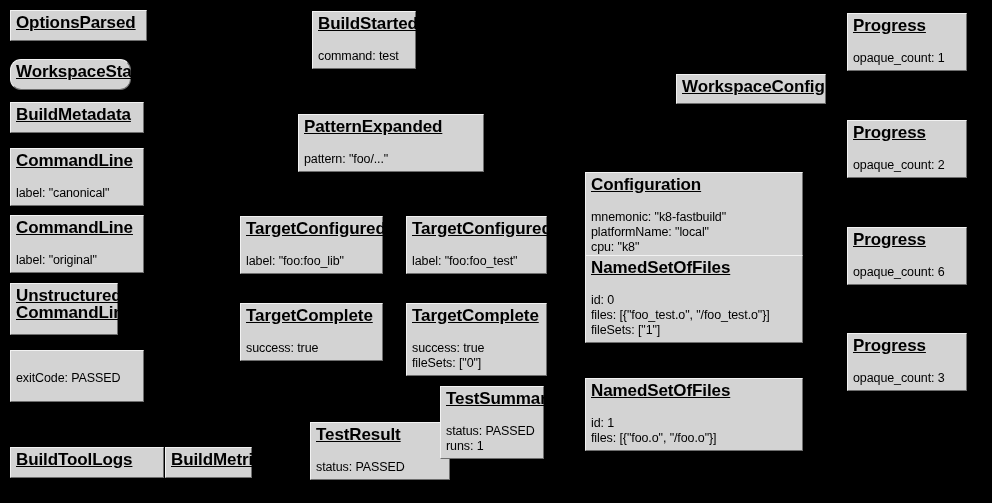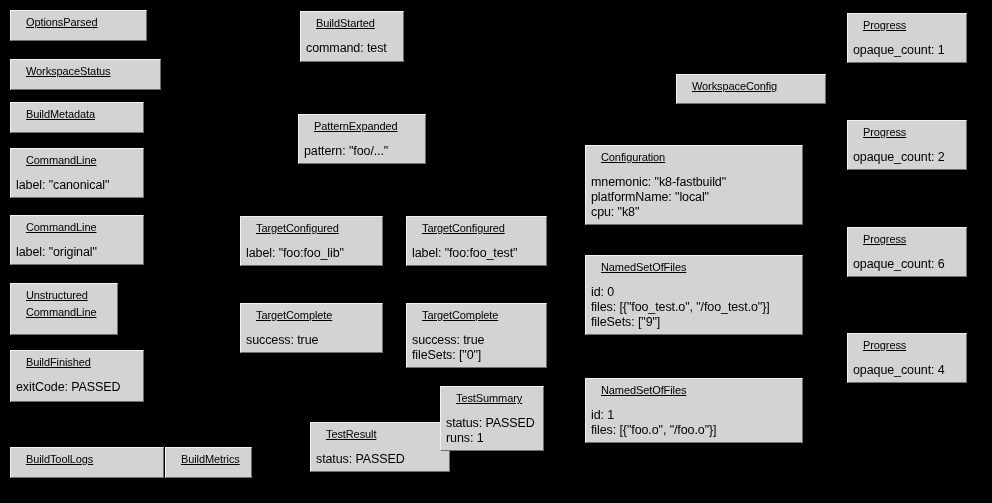--- a/index.html
+++ b/index.html
@@ -23,78 +23,76 @@
     background: #d3d3d3;
     border-top: 1px solid #f2f2f2;
     border-left: 1px solid #f2f2f2;
     border-right: 1px solid #6e6e6e;
     border-bottom: 1px solid #6e6e6e;
     padding: 3px 5px 4px 5px;
     color: #000000;
     line-height: 15px;
   }
   .node-title {
-    font-size: 11px;
-    font-weight: normal;
+    font-size: 17px;
+    font-weight: bold;
     text-decoration: underline;
     line-height: 17px;
     white-space: pre-line;
     letter-spacing: -0.1px;
-    margin-left: 10px;
   }
   .node-fields {
     font-size: 12.5px;
     font-weight: normal;
     line-height: 15px;
     white-space: pre-line;
-    margin-top: 9px;
+    margin-top: 17px;
     letter-spacing: -0.1px;
   }
   .node-fields:empty { display: none; }
 </style>
 </head>
 <body>
 
 <div id="canvas">
     <div class="node" style="left: 10px; top: 10px; width: 137px; min-height: 31px;">
       <div class="node-title">OptionsParsed</div>
     </div>
-    <div class="node" style="left: 10px; top: 59px; width: 151px; min-height: 31px;">
+    <div class="node" style="left: 10px; top: 59px; width: 121px; min-height: 31px; border-radius: 11px;">
       <div class="node-title">WorkspaceStatus</div>
     </div>
     <div class="node" style="left: 10px; top: 102px; width: 134px; min-height: 31px;">
       <div class="node-title">BuildMetadata</div>
     </div>
     <div class="node" style="left: 10px; top: 148px; width: 134px; min-height: 50px;">
       <div class="node-title">CommandLine</div>
       <div class="node-fields">label: "canonical"</div>
     </div>
     <div class="node" style="left: 10px; top: 215px; width: 134px; min-height: 50px;">
       <div class="node-title">CommandLine</div>
       <div class="node-fields">label: "original"</div>
     </div>
     <div class="node" style="left: 10px; top: 283px; width: 108px; min-height: 52px;">
       <div class="node-title">Unstructured
 CommandLine</div>
     </div>
     <div class="node" style="left: 10px; top: 350px; width: 134px; min-height: 52px;">
-      <div class="node-title">BuildFinished</div>
       <div class="node-fields">exitCode: PASSED</div>
     </div>
     <div class="node" style="left: 10px; top: 447px; width: 154px; min-height: 31px;">
       <div class="node-title">BuildToolLogs</div>
     </div>
     <div class="node" style="left: 165px; top: 447px; width: 87px; min-height: 31px;">
       <div class="node-title">BuildMetrics</div>
     </div>
-    <div class="node" style="left: 300px; top: 11px; width: 104px; min-height: 51px;">
+    <div class="node" style="left: 312px; top: 11px; width: 104px; min-height: 51px;">
       <div class="node-title">BuildStarted</div>
       <div class="node-fields">command: test</div>
     </div>
-    <div class="node" style="left: 298px; top: 114px; width: 128px; min-height: 50px;">
+    <div class="node" style="left: 298px; top: 114px; width: 186px; min-height: 50px;">
       <div class="node-title">PatternExpanded</div>
       <div class="node-fields">pattern: "foo/..."</div>
     </div>
     <div class="node" style="left: 240px; top: 216px; width: 143px; min-height: 49px;">
       <div class="node-title">TargetConfigured</div>
       <div class="node-fields">label: "foo:foo_lib"</div>
     </div>
     <div class="node" style="left: 406px; top: 216px; width: 141px; min-height: 49px;">
       <div class="node-title">TargetConfigured</div>
       <div class="node-fields">label: "foo:foo_test"</div>
@@ -113,46 +111,46 @@
       <div class="node-fields">status: PASSED</div>
     </div>
     <div class="node" style="left: 440px; top: 386px; width: 104px; min-height: 57px;">
       <div class="node-title">TestSummary</div>
       <div class="node-fields">status: PASSED
 runs: 1</div>
     </div>
     <div class="node" style="left: 676px; top: 74px; width: 150px; min-height: 30px;">
       <div class="node-title">WorkspaceConfig</div>
     </div>
-    <div class="node" style="left: 585px; top: 145px; width: 218px; min-height: 70px;">
+    <div class="node" style="left: 585px; top: 172px; width: 218px; min-height: 70px;">
       <div class="node-title">Configuration</div>
       <div class="node-fields">mnemonic: "k8-fastbuild"
 platformName: "local"
 cpu: "k8"</div>
     </div>
     <div class="node" style="left: 585px; top: 255px; width: 218px; min-height: 70px;">
       <div class="node-title">NamedSetOfFiles</div>
       <div class="node-fields">id: 0
 files: [{"foo_test.o", "/foo_test.o"}]
-fileSets: ["9"]</div>
+fileSets: ["1"]</div>
     </div>
     <div class="node" style="left: 585px; top: 378px; width: 218px; min-height: 60px;">
       <div class="node-title">NamedSetOfFiles</div>
       <div class="node-fields">id: 1
 files: [{"foo.o", "/foo.o"}]</div>
     </div>
     <div class="node" style="left: 847px; top: 13px; width: 120px; min-height: 50px;">
       <div class="node-title">Progress</div>
       <div class="node-fields">opaque_count: 1</div>
     </div>
     <div class="node" style="left: 847px; top: 120px; width: 120px; min-height: 50px;">
       <div class="node-title">Progress</div>
       <div class="node-fields">opaque_count: 2</div>
     </div>
     <div class="node" style="left: 847px; top: 227px; width: 120px; min-height: 50px;">
       <div class="node-title">Progress</div>
       <div class="node-fields">opaque_count: 6</div>
     </div>
     <div class="node" style="left: 847px; top: 333px; width: 120px; min-height: 50px;">
       <div class="node-title">Progress</div>
-      <div class="node-fields">opaque_count: 4</div>
+      <div class="node-fields">opaque_count: 3</div>
     </div>
   </div>
 
 </body></html>

